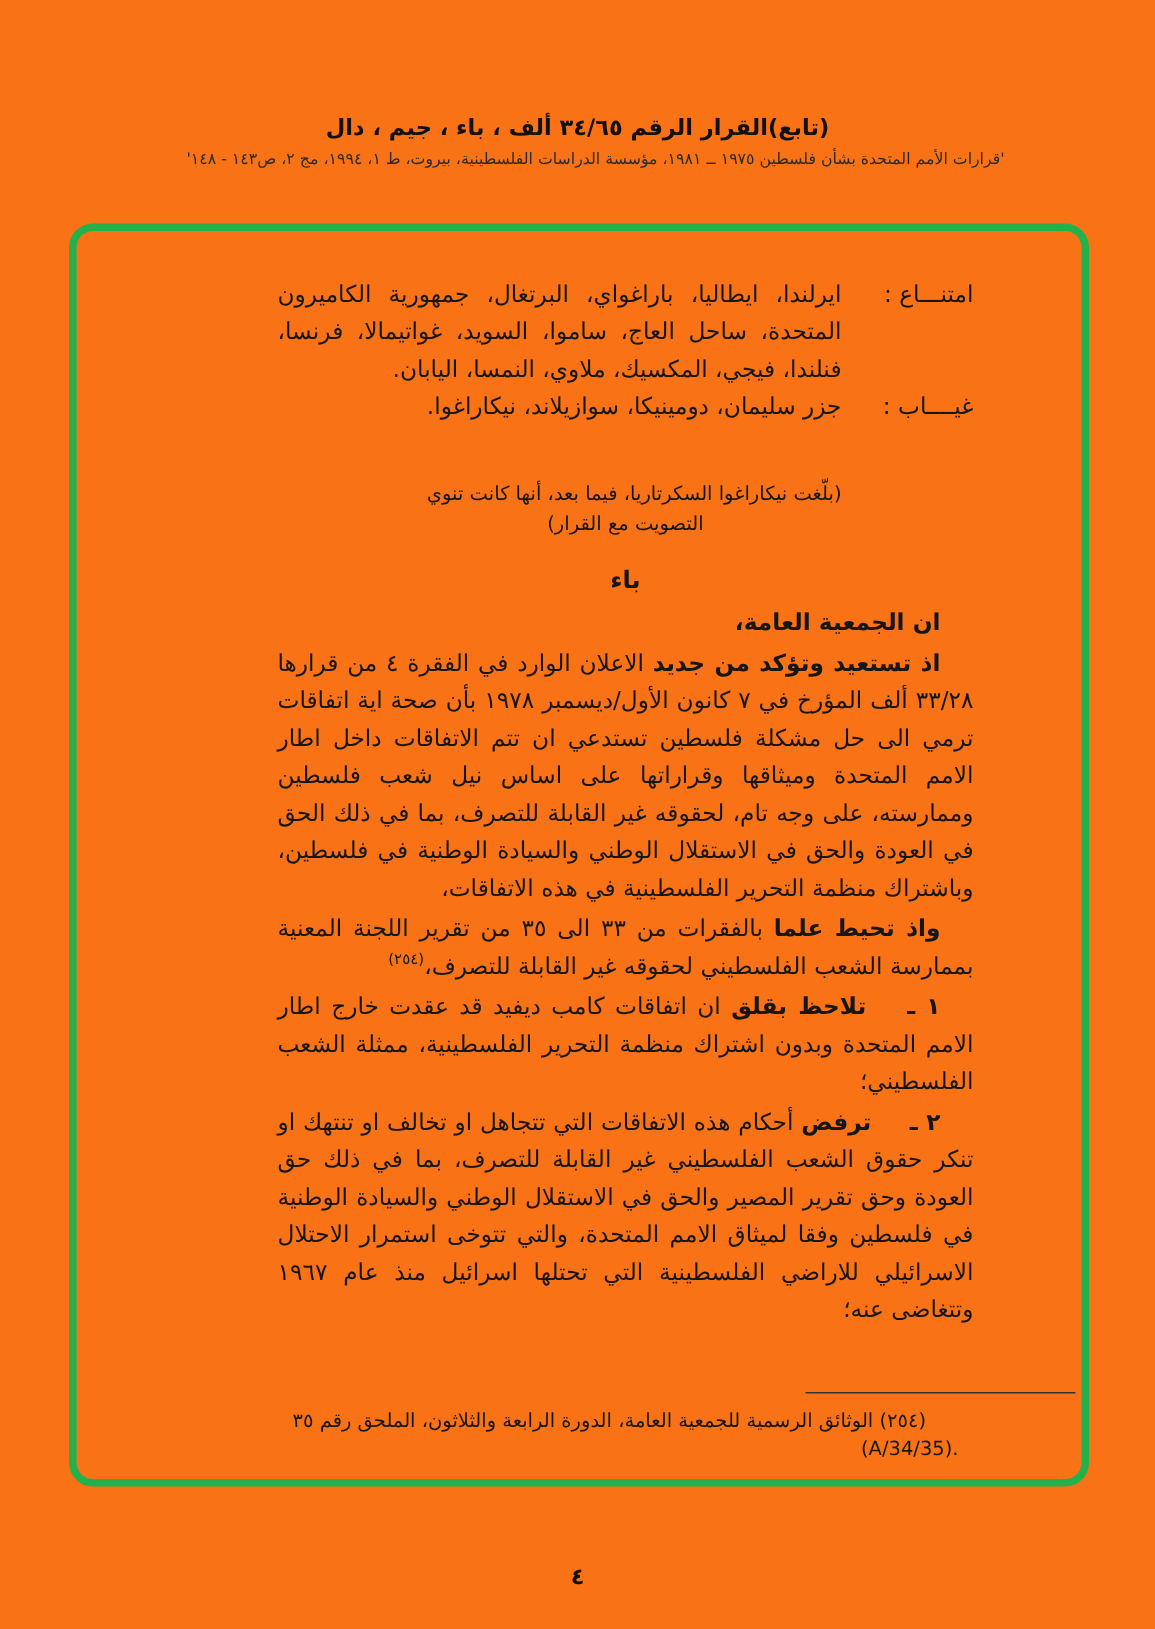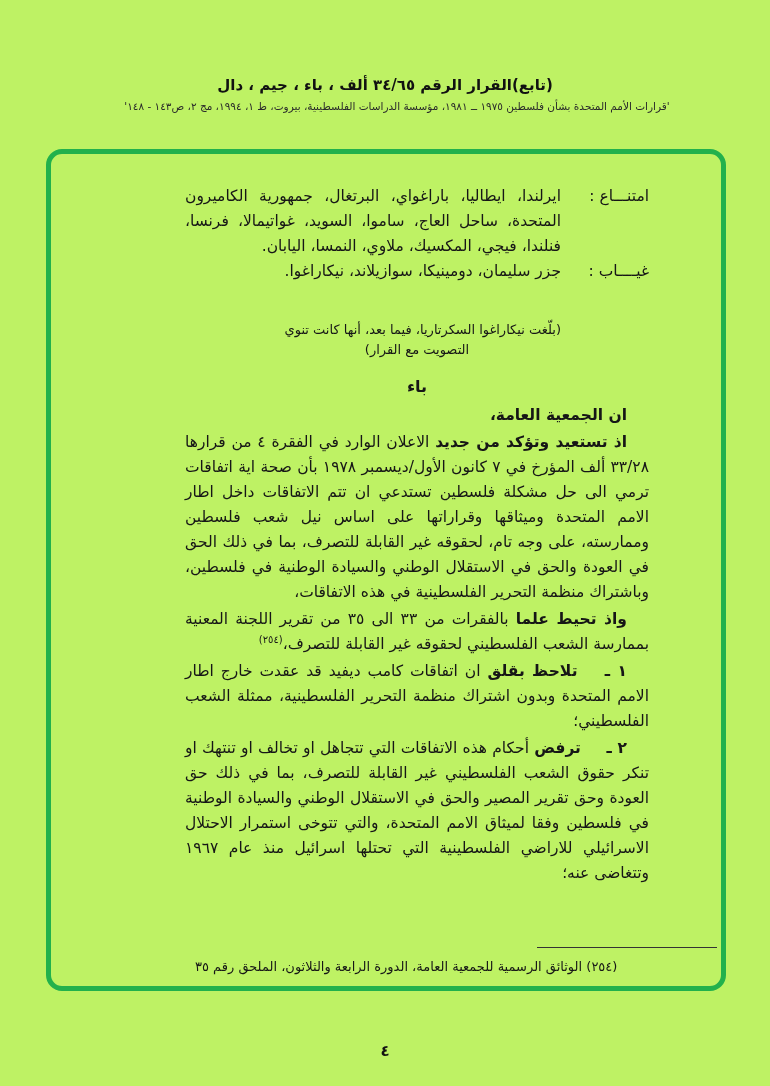--- a/index.html
+++ b/index.html
@@ -5,21 +5,21 @@
   html, body { margin: 0; padding: 0; }
   body {
     width: 770px; height: 1086px;
     background: #ffffff;
     font-family: "DejaVu Sans", sans-serif;
     color: #1a1a1a;
   }
   .page {
     position: relative;
     width: 770px; height: 1086px;
-    background: #bef264;
+    background: #f97316;
     overflow: hidden;
   }
   .header-title {
     position: absolute; top: 76px; left: 0; width: 100%;
     direction: rtl; text-align: center;
     font-size: 15px; font-weight: bold; color: #111;
     letter-spacing: 0.2px;
   }
   .header-source {
     position: absolute; top: 100px; left: 0; width: 100%;
@@ -123,19 +123,20 @@
 
       <p class="para"><span class="num">١ ـ </span><b class="lead">تلاحظ بقلق</b><span> ان اتفاقات كامب ديفيد قد عقدت خارج اطار الامم المتحدة وبدون اشتراك منظمة التحرير الفلسطينية، ممثلة الشعب الفلسطيني؛</span></p>
 
       <p class="para"><span class="num">٢ ـ </span><b class="lead">ترفض</b><span> أحكام هذه الاتفاقات التي تتجاهل او تخالف او تنتهك او تنكر حقوق الشعب الفلسطيني غير القابلة للتصرف، بما في ذلك حق العودة وحق تقرير المصير والحق في الاستقلال الوطني والسيادة الوطنية في فلسطين وفقا لميثاق الامم المتحدة، والتي تتوخى استمرار الاحتلال الاسرائيلي للاراضي الفلسطينية التي تحتلها اسرائيل منذ عام ١٩٦٧ وتتغاضى عنه؛</span></p>
 
     </div>
 
     <div class="footnote">
       <div class="fn-rule"></div>
       <div class="fn-l1">(٢٥٤) الوثائق الرسمية للجمعية العامة، الدورة الرابعة والثلاثون، الملحق رقم ٣٥</div>
+      <div class="fn-l2"><span dir="ltr">(A/34/35).</span></div>
     </div>
 
   </div>
 
   <div class="page-number">٤</div>
 
 </div>
 
 </body></html>

